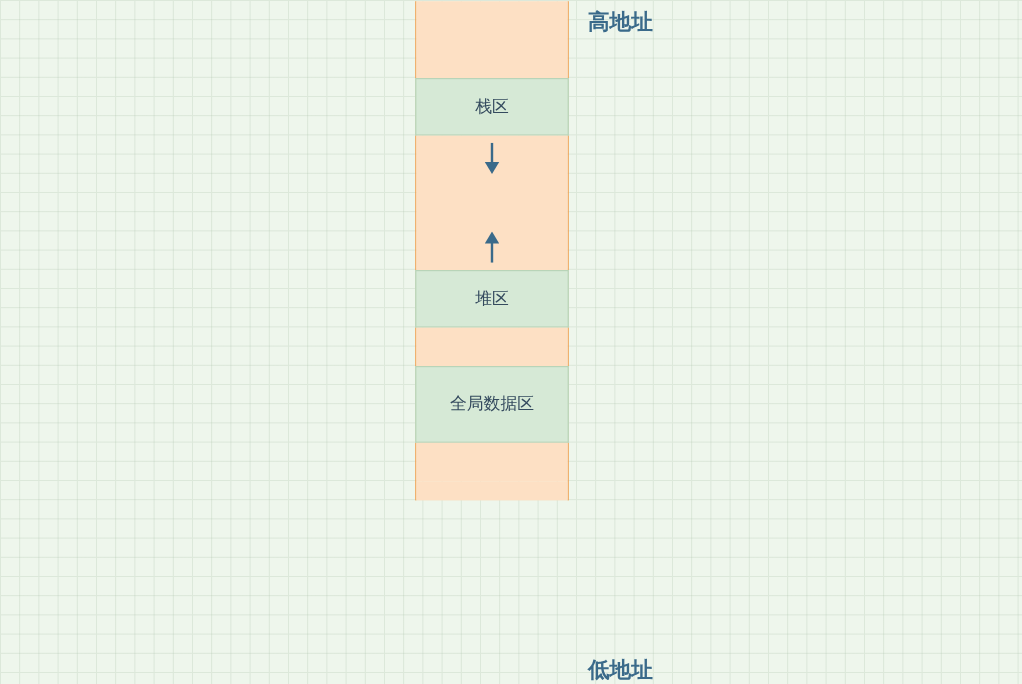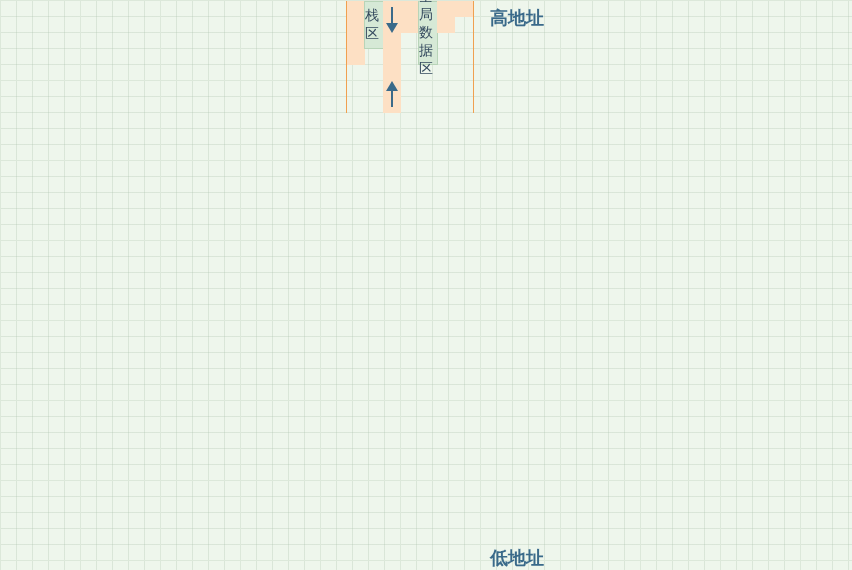--- a/index.html
+++ b/index.html
@@ -20,21 +20,21 @@
     overflow: hidden;
   }
   .column {
     position: absolute;
     left: 346px;
     top: 1px;
     width: 128px;
     border-left: 1px solid #f0a050;
     border-right: 1px solid #f0a050;
     display: flex;
-    flex-direction: row;
+    flex-direction: column;
   }
   .seg {
     width: 100%;
     display: flex;
     align-items: center;
     justify-content: center;
     font-size: 14px;
     color: #344a5e;
     position: relative;
   }
@@ -86,20 +86,23 @@
       </svg>
     </span>
     <span class="arrow" style="bottom:6px;">
       <svg viewBox="0 0 14 26" width="14" height="26">
         <line x1="7" y1="8" x2="7" y2="26" stroke="#3a6a8a" stroke-width="2"></line>
         <polygon points="7,0 1,10 13,10" fill="#3a6a8a"></polygon>
       </svg>
     </span>
   </div>
 
+  <div class="seg green h48">
+    <span>堆区</span>
+  </div>
 
   <div class="seg orange h32"></div>
 
   <div class="seg green h64">
     <span>全局数据区</span>
   </div>
 
   <div class="seg orange h32"></div>
 
 

